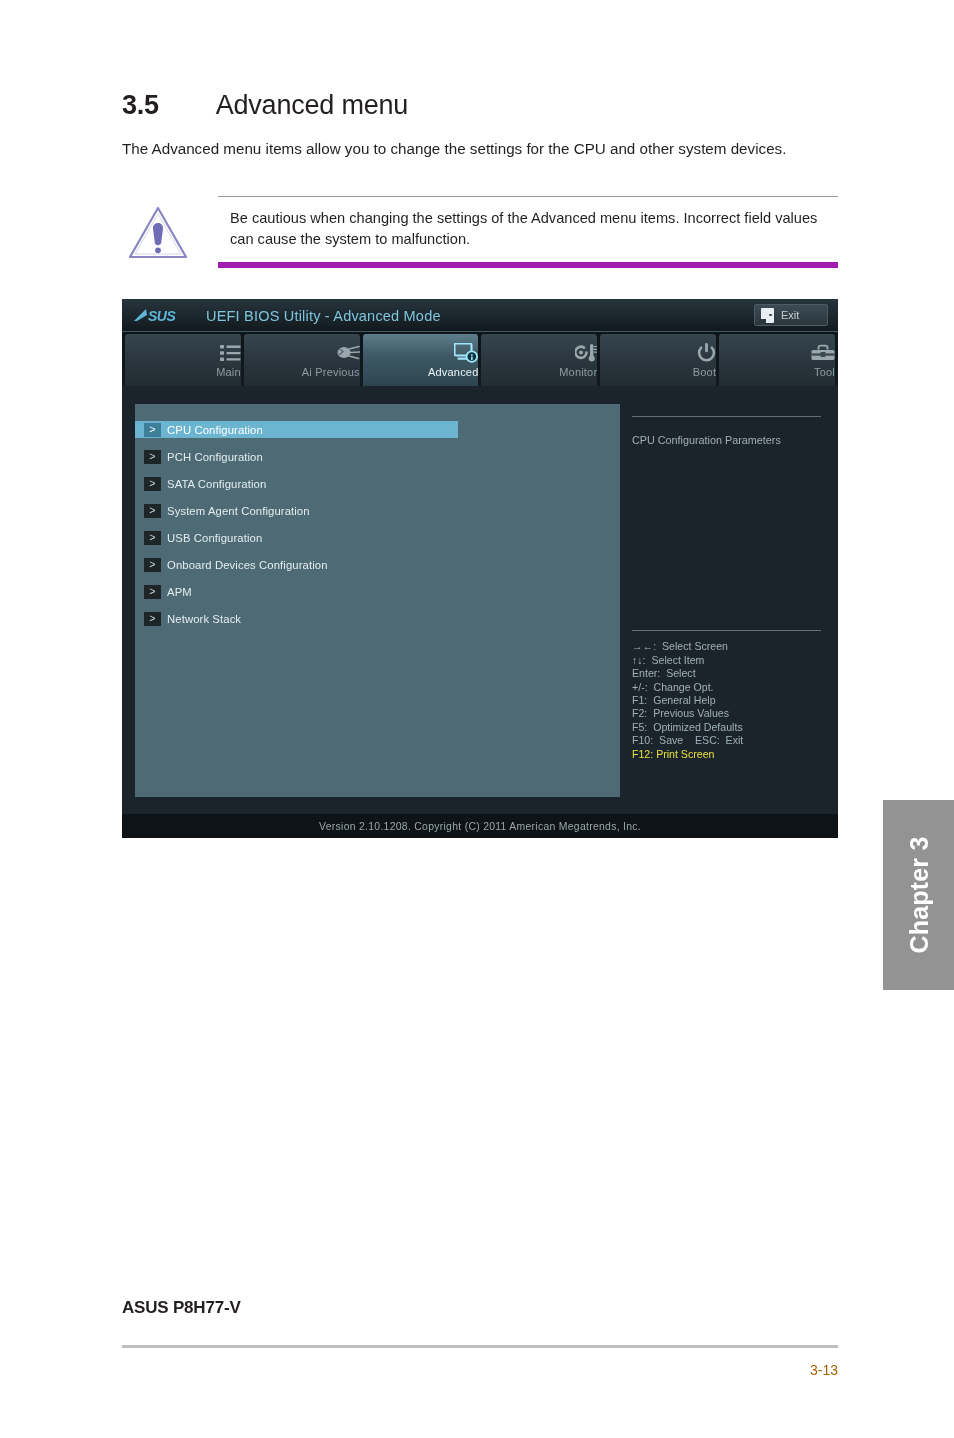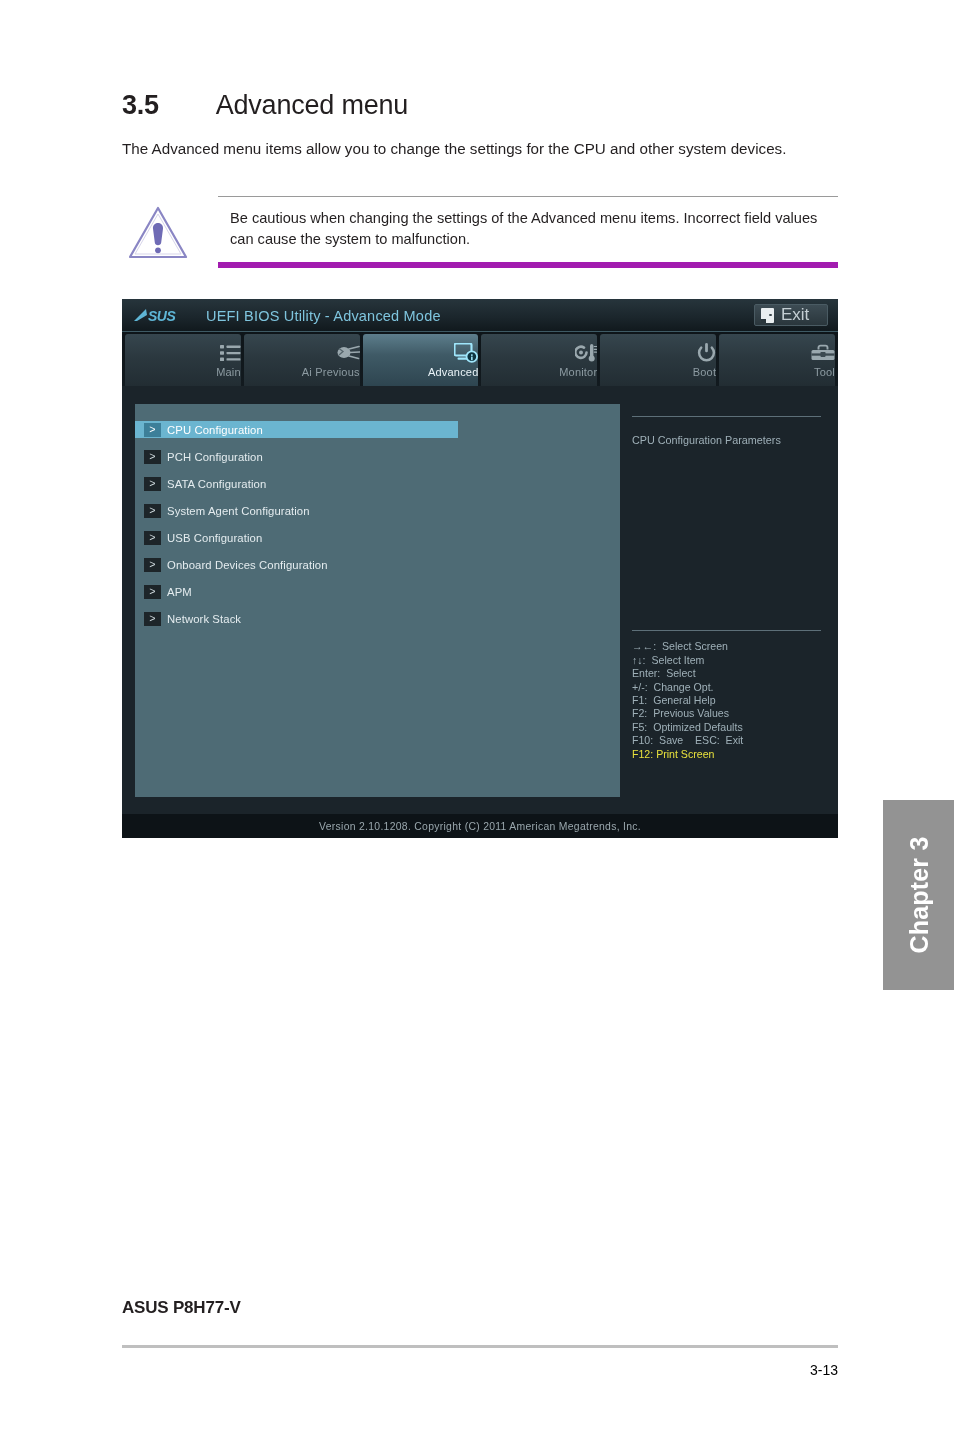--- a/index.html
+++ b/index.html
@@ -128,21 +128,21 @@
     background: linear-gradient(180deg, #3d4c54 0%, #2a363c 100%);
     border: 1px solid #4a5b63;
     border-radius: 2px;
     display: flex;
     align-items: center;
     padding: 0 9px 0 6px;
     gap: 7px;
   }
   .exit-label {
     color: #c3ced3;
-    font-size: 17px;
+    font-size: 11px;
   }
   .door-icon {
     width: 13px; height: 15px;
     background: #e9eef0;
     border-radius: 1px;
     position: relative;
     flex: none;
   }
   .door-icon::after {
     content: "";
@@ -332,21 +332,21 @@
     font-size: 17px;
     font-weight: bold;
     color: #231f20;
     letter-spacing: -0.2px;
   }
   .footer-right {
     position: absolute;
     right: 116px;
     top: 1362px;
     font-size: 14px;
-    color: #000000;
+    color: #a16207;
   }
 </style>
 </head>
 <body>
 
 <div class="page">
 
   <div class="section-head">
     <span class="section-num">3.5</span>
     <span class="section-title">Advanced menu</span>

